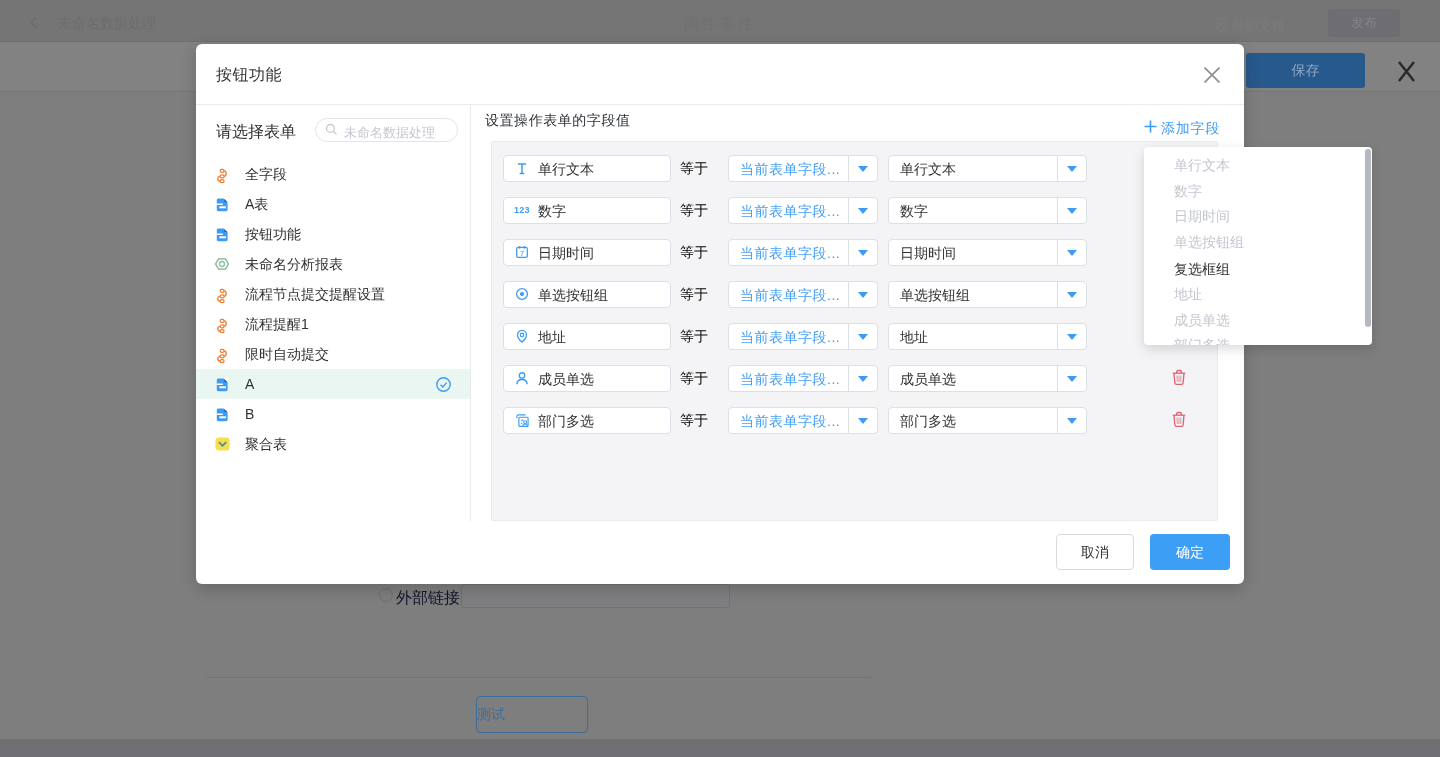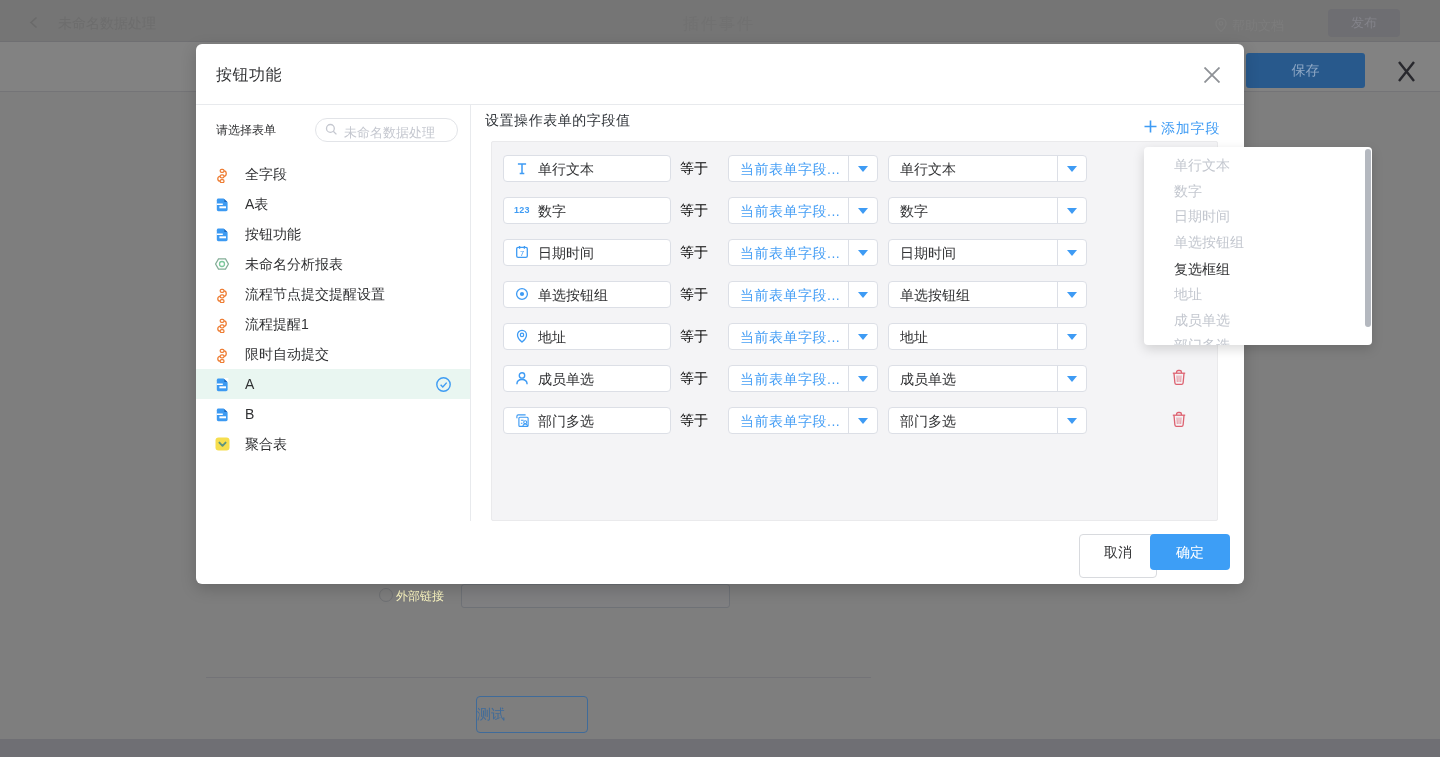--- a/index.html
+++ b/index.html
@@ -12,35 +12,35 @@
 #navtitle { left:58px; top:15px; font-size:14px; color:#6d6d6d; }
 #navcenter { left:683px; top:14px; font-size:16px; color:#717171; letter-spacing:2px; }
 #navhelp { left:1232px; top:17px; font-size:13px; color:#7c7c7c; }
 #navbtn { left:1328px; top:9px; width:72px; height:28px; background:#6e6e72; border-radius:4px; color:#83838a; font-size:13px; text-align:center; line-height:28px; }
 
 #drawerhead { left:0; top:42px; width:1440px; height:50px; background:#828282; border-bottom:1px solid #747477; }
 #savebtn { left:1246px; top:53px; width:119px; height:35px; background:#28598c; border-radius:3px; color:#8fa8c5; font-size:14px; text-align:center; line-height:35px; }
 
 #drawerbody { left:0; top:92px; width:1440px; height:652px; background:#7e7e7e; }
 #radio { left:379px; top:588px; width:14px; height:14px; border:1.5px solid #6e7073; border-radius:50%; background:#7e7e7e; }
-#radiolabel { left:396px; top:588px; font-size:12px; color:#fef9c3; }
+#radiolabel { left:396px; top:588px; font-size:16px; color:#0f172a; }
 #extinput { left:461px; top:584px; width:269px; height:24px; background:#7f7f81; border:1px solid #6e7176; border-radius:3px; }
 #sep { left:206px; top:677px; width:665px; height:1px; background:#737377; }
 #testbtn { left:476px; top:696px; width:112px; height:37px; border:1px solid #3f6b9a; border-radius:4px; color:#3f6b9a; font-size:14px; text-align:left; line-height:35px; background:#7e7e7e; }
 #pagefoot { left:0; top:739px; width:1440px; height:18px; background:#6f6f74; }
 
 
 
 #modal { left:196px; top:44px; width:1048px; height:540px; background:#fff; border-radius:6px; box-shadow:0 5px 16px rgba(0,0,0,0.18); z-index:20; }
 #modal .mtitle { left:20px; top:21px; font-size:16px; color:#303133; letter-spacing:0.5px; }
 #mheadline { left:0px; top:60px; width:1048px; height:1px; background:#e8eaed; }
 #vline { left:274px; top:61px; width:1px; height:416px; background:#e8eaed; }
 
 
-#lp-title { left:20px; top:78px; font-size:12px; color:#303133; }
+#lp-title { left:20px; top:78px; font-size:16px; color:#303133; }
 #searchpill { left:119px; top:74px; width:143px; height:24px; border:1px solid #e2e4e8; border-radius:12px; background:#fff; }
 #searchph { left:148px; top:80px; font-size:13px; color:#c4c7cf; }
 .lrow { left:0; width:274px; height:30px; }
 .lrow .ic { position:absolute; left:19px; top:8px; }
 .lrow .tx { position:absolute; left:49px; top:7px; font-size:14px; color:#303133; }
 .lrow.sel { background:#e9f6f1; }
 
 
 #rp-title { left:289px; top:68px; font-size:14px; color:#2f3338; letter-spacing:0.55px; }
 #addfield { left:965px; top:76px; font-size:14px; color:#3e9bf4; letter-spacing:0.8px; }
@@ -53,21 +53,21 @@
 .fsel1 { position:absolute; left:532px; top:0; width:150px; height:27px; background:#fff; border:1px solid #dcdfe6; border-radius:4px; }
 .fsel1 .tx { position:absolute; left:11px; top:5px; font-size:14px; color:#459ef5; letter-spacing:0.5px; }
 .fsel2 { position:absolute; left:692px; top:0; width:199px; height:27px; background:#fff; border:1px solid #dcdfe6; border-radius:4px; }
 .fsel2 .tx { position:absolute; left:11px; top:5px; font-size:14px; color:#303133; }
 .caretbox1 { position:absolute; right:0; top:0; width:29px; height:25px; border-left:1px solid #dcdfe6; }
 .caretbox2 { position:absolute; right:0; top:0; width:29px; height:25px; border-left:1px solid #dcdfe6; }
 .caret { position:absolute; left:9px; top:10px; width:0; height:0; border-left:5.5px solid transparent; border-right:5.5px solid transparent; border-top:6px solid #3e9bf4; }
 .ftrash { position:absolute; left:976px; top:4px; }
 
 
-#btn-cancel { left:860px; top:490px; width:78px; height:44px; border:1px solid #d8dade; border-radius:4px; background:#fff; font-size:14px; color:#303133; text-align:center; line-height:34px;margin-left:23px; }
+#btn-cancel { left:860px; top:490px; width:78px; height:36px; border:1px solid #d8dade; border-radius:4px; background:#fff; font-size:14px; color:#303133; text-align:center; line-height:34px; }
 #btn-ok { left:954px; top:490px; width:80px; height:36px; border-radius:4px; background:#3d9ef6; font-size:14px; color:#fff; text-align:center; line-height:36px; }
 
 
 #dropdown { left:1144px; top:147px; width:228px; height:198px; background:#fff; border-radius:4px; box-shadow:0 4px 12px rgba(0,0,0,0.15); z-index:30; overflow:hidden; }
 .ditem { position:absolute; left:30px; height:26px; font-size:14px; color:#c3c7cf; }
 .ditem.on { color:#303133; }
 #dscroll { position:absolute; left:221px; top:2px; width:6px; height:178px; background:#b4b8bf; border-radius:3px; }
 </style>
 </head>
 <body>

